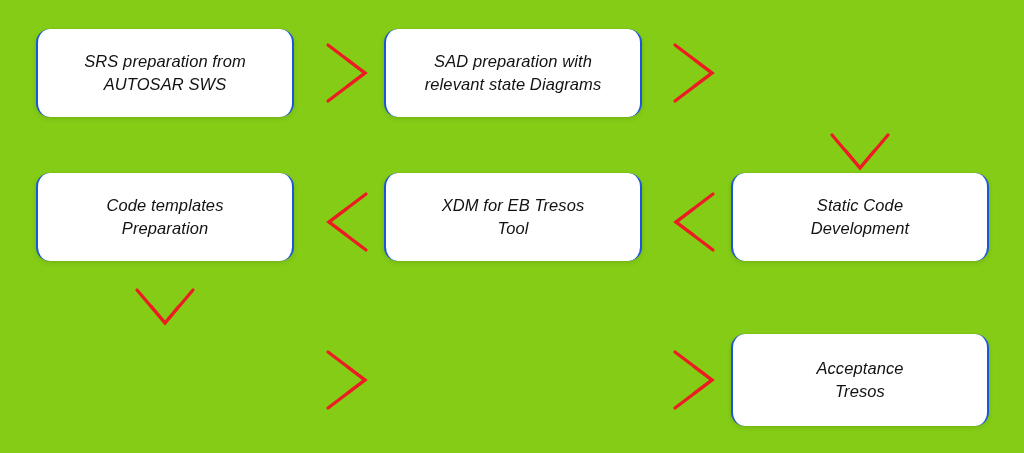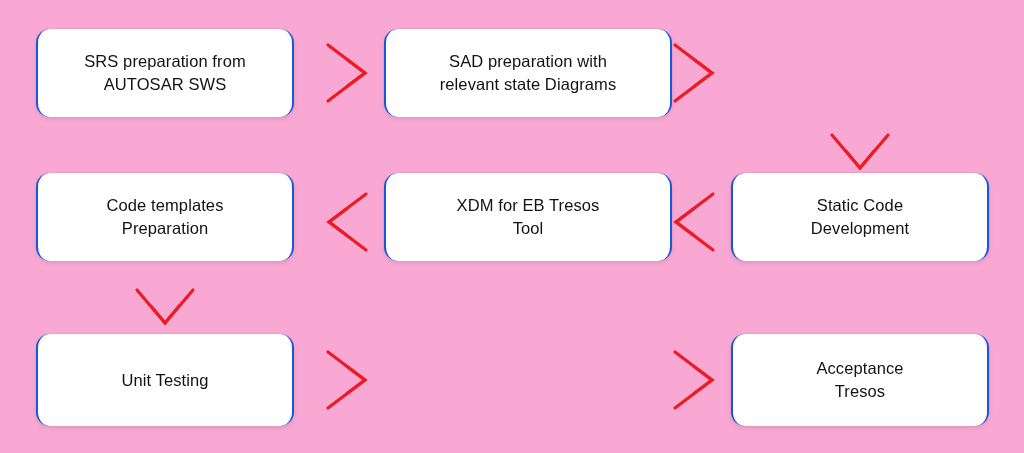--- a/index.html
+++ b/index.html
@@ -11,21 +11,22 @@
     height: 453px;
     background: #f2f2f2;
     font-family: "Liberation Sans", sans-serif;
     overflow: hidden;
   }
 
   #canvas {
     position: relative;
     width: 1024px;
     height: 453px;
-    background: #f9a8d4;
+    background: #84cc16;
+    font-style: italic;
   }
 
   
   .node {
     position: absolute;
     box-sizing: border-box;
     background: #ffffff;
     border-radius: 14px;
     border-top: 0;
     border-bottom: 0;
@@ -42,21 +43,21 @@
     font-size: 16.5px;
     line-height: 1.38;
     color: #121212;
     letter-spacing: 0.1px;
     white-space: pre-line;
     font-weight: 400;
   }
 
   
   .col-1 { left: 36px;  width: 258px; }
-  .col-2 { left: 384px; width: 288px; }
+  .col-2 { left: 384px; width: 258px; }
   .col-3 { left: 731px; width: 258px; }
 
   
   .row-1 { top: 29px;  height: 88px; }
   .row-2 { top: 173px; height: 88px; }
   .row-3 { top: 334px; height: 92px; }
 
   
   .chevron {
     position: absolute;
@@ -148,23 +149,20 @@
 Development</span>
   </div>
 
   <div class="chevron chev-v vslot-c1 vrow-23">
     <svg viewBox="0 0 62 40" width="62" height="40" aria-hidden="true">
       <path d="M 3 3 L 31 36 L 59 3" fill="none" stroke="#ed1c24" stroke-width="3.2" stroke-linecap="round" stroke-linejoin="miter"></path>
       <path d="M 17 19 L 31 36 L 45 19" fill="none" stroke="#ed1c24" stroke-width="3.0" stroke-linecap="round" stroke-linejoin="miter" opacity="0.95"></path>
     </svg>
   </div>
 
-  <div class="node col-1 row-3">
-    <span class="node-label">Unit Testing</span>
-  </div>
 
   <div class="chevron chev-h hslot-a hrow-3">
     <svg viewBox="0 0 44 62" width="44" height="62" aria-hidden="true">
       <path d="M 3 3 L 40 31 L 3 59" fill="none" stroke="#ed1c24" stroke-width="3.2" stroke-linecap="round" stroke-linejoin="miter"></path>
       <path d="M 22 17.5 L 40 31 L 22 44.5" fill="none" stroke="#ed1c24" stroke-width="3.0" stroke-linecap="round" stroke-linejoin="miter" opacity="0.95"></path>
     </svg>
   </div>
 
 
   <div class="chevron chev-h hslot-b hrow-3">

